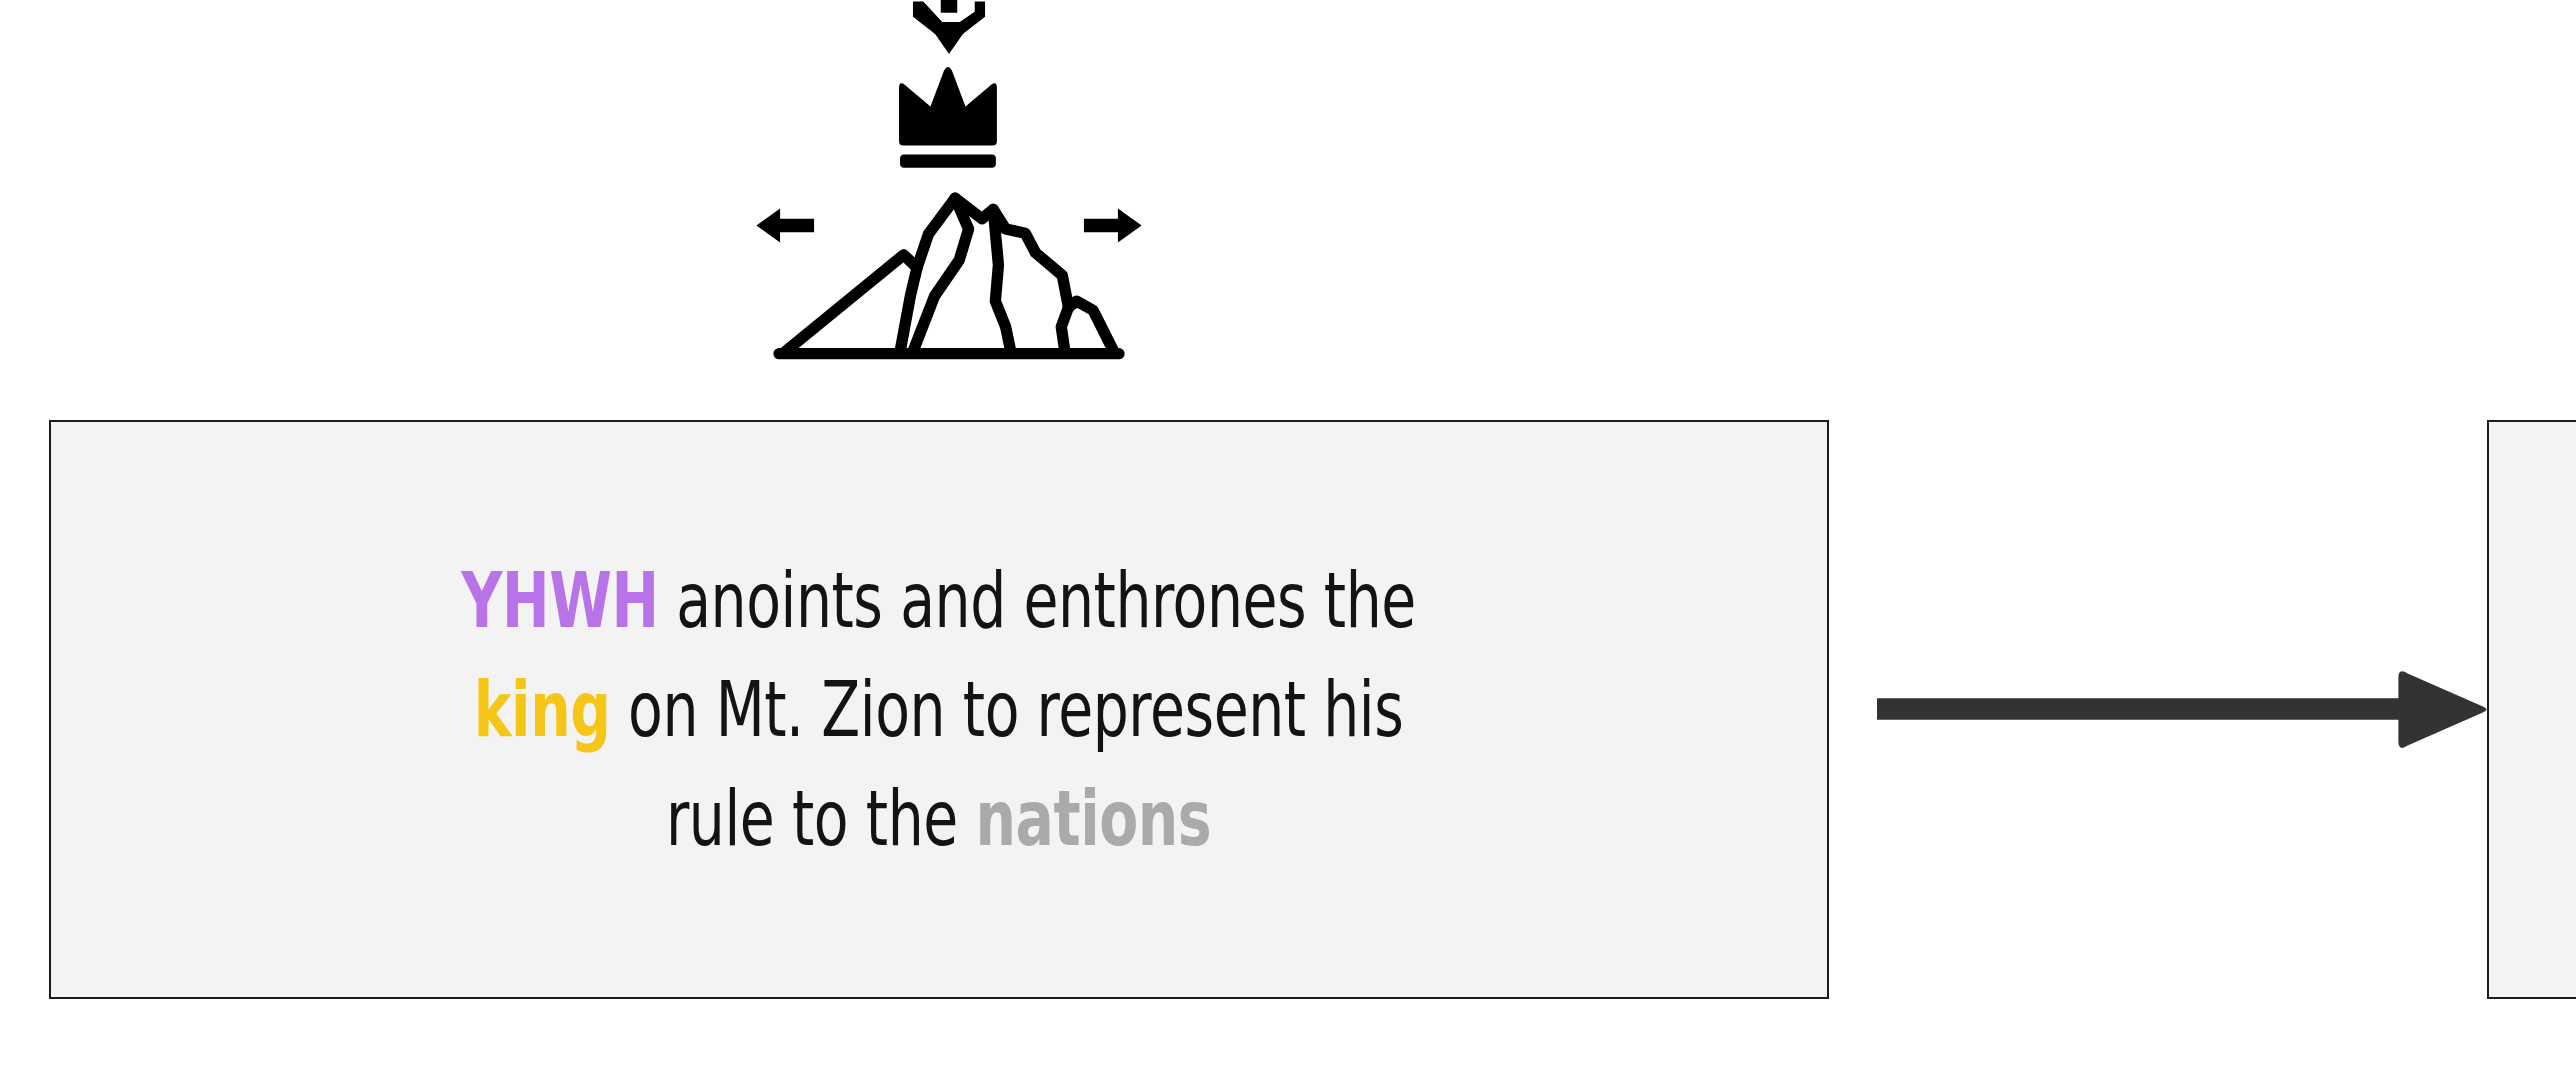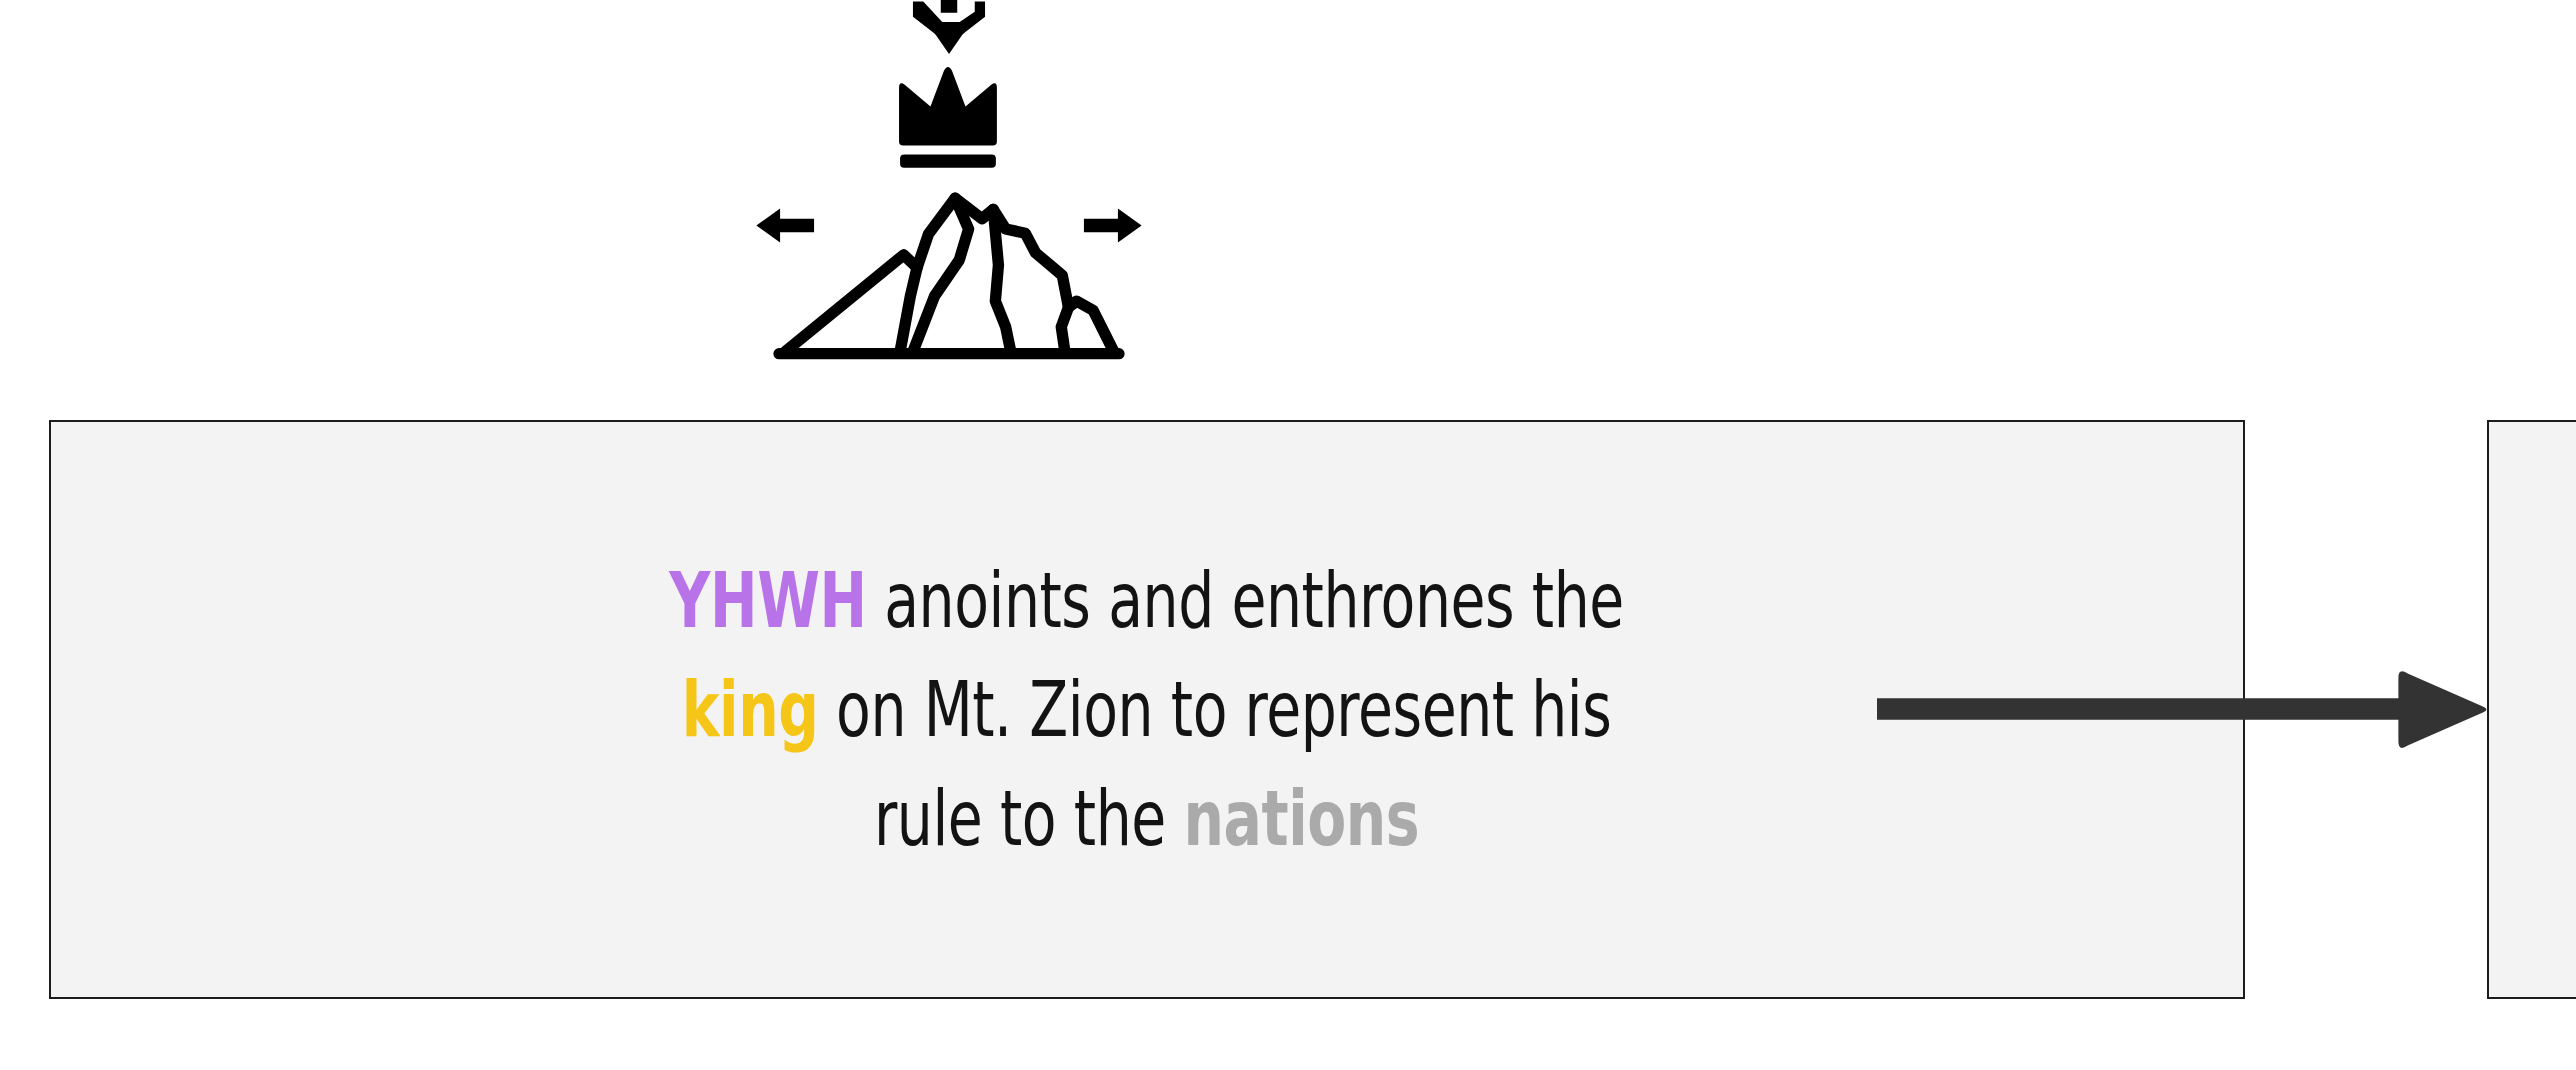--- a/index.html
+++ b/index.html
@@ -34,21 +34,21 @@
     box-sizing: border-box;
     background: #f3f3f3;
     border: 2.6px solid #1c1c1c;
     display: flex;
     align-items: center;
     justify-content: center;
   }
   #panel-left {
     left: 49px;
     top: 420px;
-    width: 2196px;
+    width: 1780px;
     height: 579px;
   }
   #panel-right {
     left: 2487px;
     top: 420px;
     width: 1432px;
     height: 579px;
   }
 
   .panel-text {

